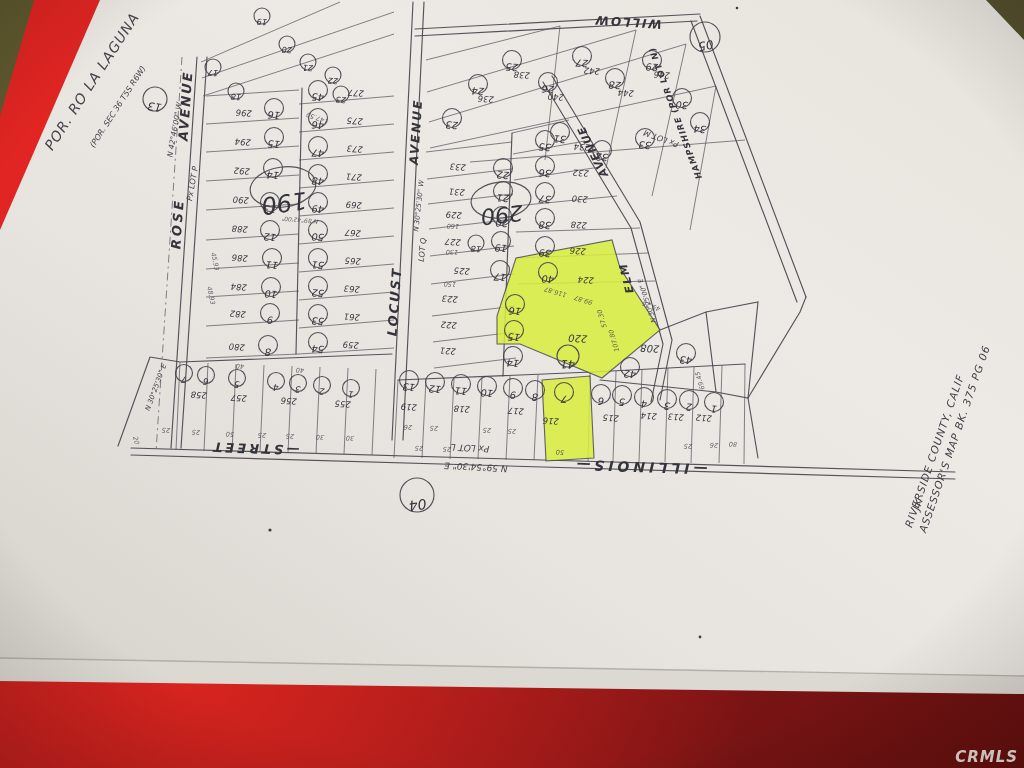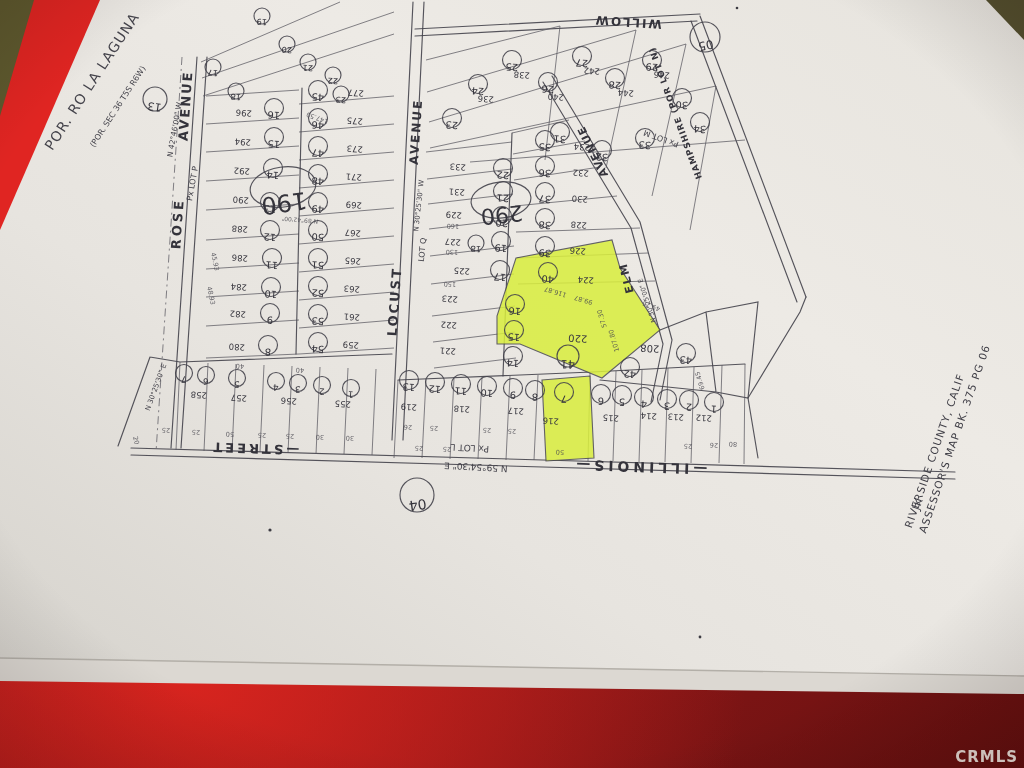--- a/index.html
+++ b/index.html
@@ -1,17 +1,17 @@
 <!DOCTYPE html>
 <html style="--hl: #d9ee3d;"><head>
 <meta charset="utf-8">
 <style>
   html,body{margin:0;padding:0;}
   body{width:1024px;height:768px;overflow:hidden;background:#8c1517;font-family:"DejaVu Sans",sans-serif;}
-  #photo{position:relative;width:1024px;height:768px;}
+  #photo{position:relative;width:1024px;height:768px;font-style:italic;}
   svg{display:block}
   svg text{font-family:"DejaVu Sans",sans-serif;fill:#3a3941;}
   .ink{stroke:#44434b;stroke-width:1.15;fill:none;stroke-linecap:round;opacity:.9;}
   .ink2{stroke:#55545c;stroke-width:.9;fill:none;opacity:.8;}
   .hl{fill:var(--hl,#d9ee3d);opacity:.85;stroke:#4a4950;stroke-width:1.1;}
   .lot-circle{stroke:#44434b;stroke-width:1.15;fill:none;opacity:.9;}
   .c-txt{fill:#35343c;}
   .num{fill:#3a3941;}
   .dim{fill:#4a4951;opacity:.85;}
   .st{fill:#34333b;font-weight:bold;}

